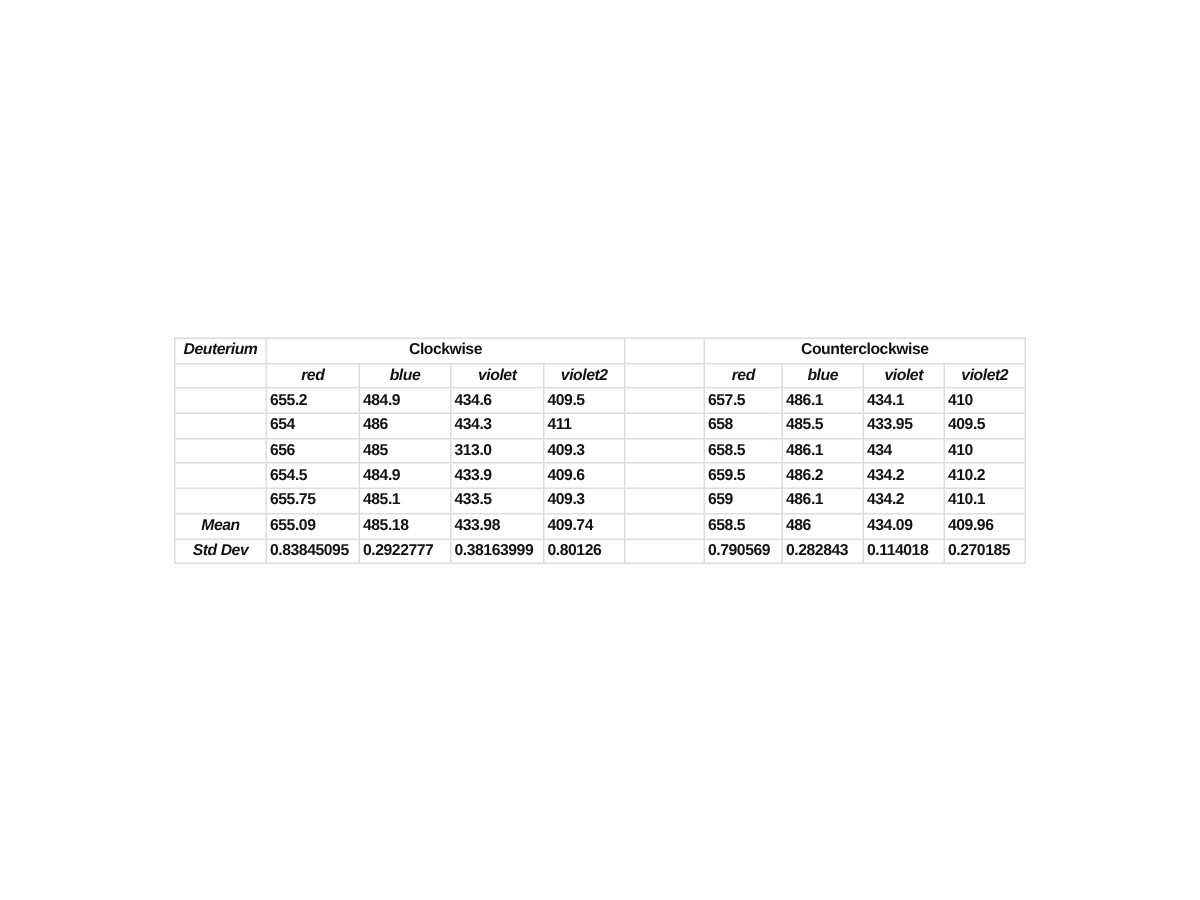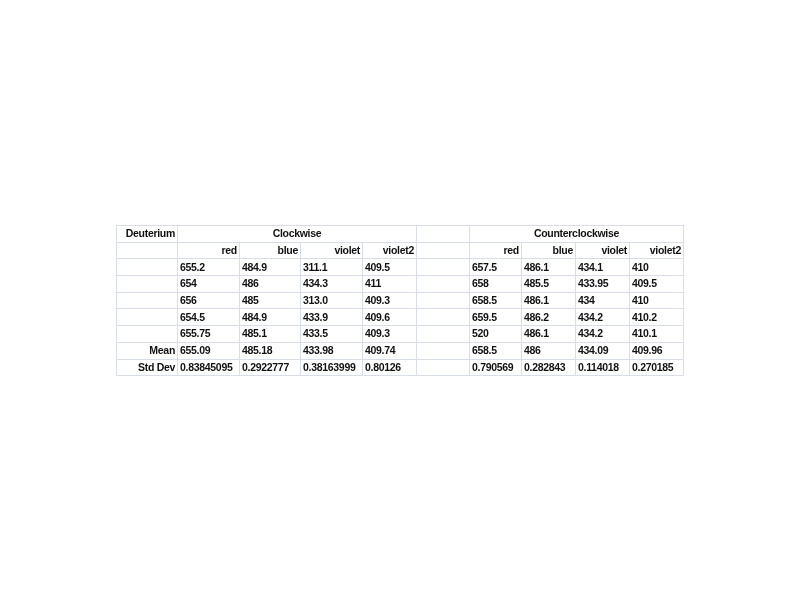--- a/index.html
+++ b/index.html
@@ -4,21 +4,21 @@
 <style>
   html, body { margin: 0; padding: 0; background: #ffffff; }
   body { width: 800px; height: 600px; position: relative; overflow: hidden;
          font-family: "Liberation Sans", sans-serif; }
   .sheet { position: absolute; left: 116px; top: 225px; border-collapse: collapse; table-layout: fixed; }
   .sheet td { border: 1px solid #d9dde6; height: 15.7px; padding: 0 2px; font-size: 10.5px;
               font-weight: bold; color: #111; white-space: nowrap; overflow: hidden; line-height: 15px;
               letter-spacing: -0.3px; }
   .num { }
   .ctr { text-align: center; margin-top: 44px; }
-  .lft { text-align: right; }
+  .lft { text-align: center; font-style: italic; }
 </style>
 </head>
 <body>
 
 <table class="sheet">
   <colgroup>
     <col style="width:61px">
       <col style="width:62px">
       <col style="width:61px">
       <col style="width:62px">
@@ -45,21 +45,21 @@
     <td></td>
     <td class="lft">red</td>
     <td class="lft">blue</td>
     <td class="lft">violet</td>
     <td class="lft">violet2</td>
   </tr>
   <tr>
     <td></td>
     <td class="num">655.2</td>
     <td class="num">484.9</td>
-    <td class="num">311.1</td>
+    <td class="num">434.6</td>
     <td class="num">409.5</td>
     <td></td>
     <td class="num">657.5</td>
     <td class="num">486.1</td>
     <td class="num">434.1</td>
     <td class="num">410</td>
   </tr>
   <tr>
     <td></td>
     <td class="num">654</td>
@@ -96,21 +96,21 @@
     <td class="num">434.2</td>
     <td class="num">410.2</td>
   </tr>
   <tr>
     <td></td>
     <td class="num">655.75</td>
     <td class="num">485.1</td>
     <td class="num">433.5</td>
     <td class="num">409.3</td>
     <td></td>
-    <td class="num">520</td>
+    <td class="num">659</td>
     <td class="num">486.1</td>
     <td class="num">434.2</td>
     <td class="num">410.1</td>
   </tr>
   <tr>
     <td class="lft">Mean</td>
     <td class="num">655.09</td>
     <td class="num">485.18</td>
     <td class="num">433.98</td>
     <td class="num">409.74</td>

